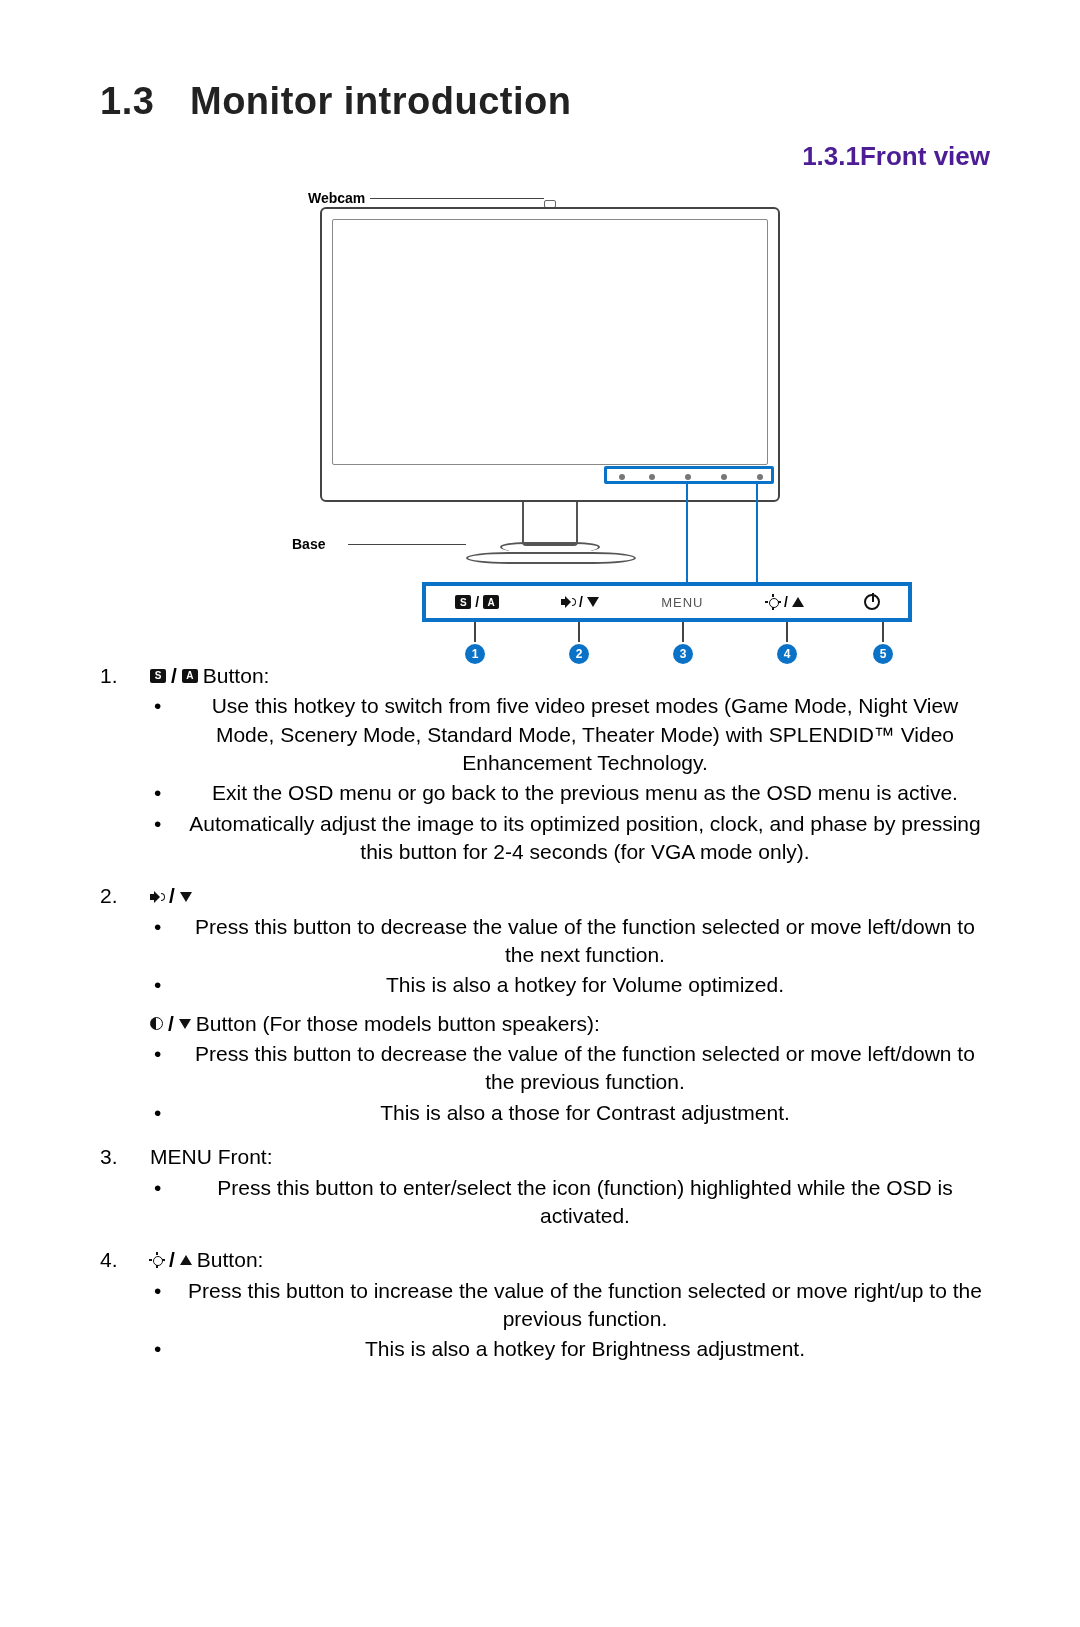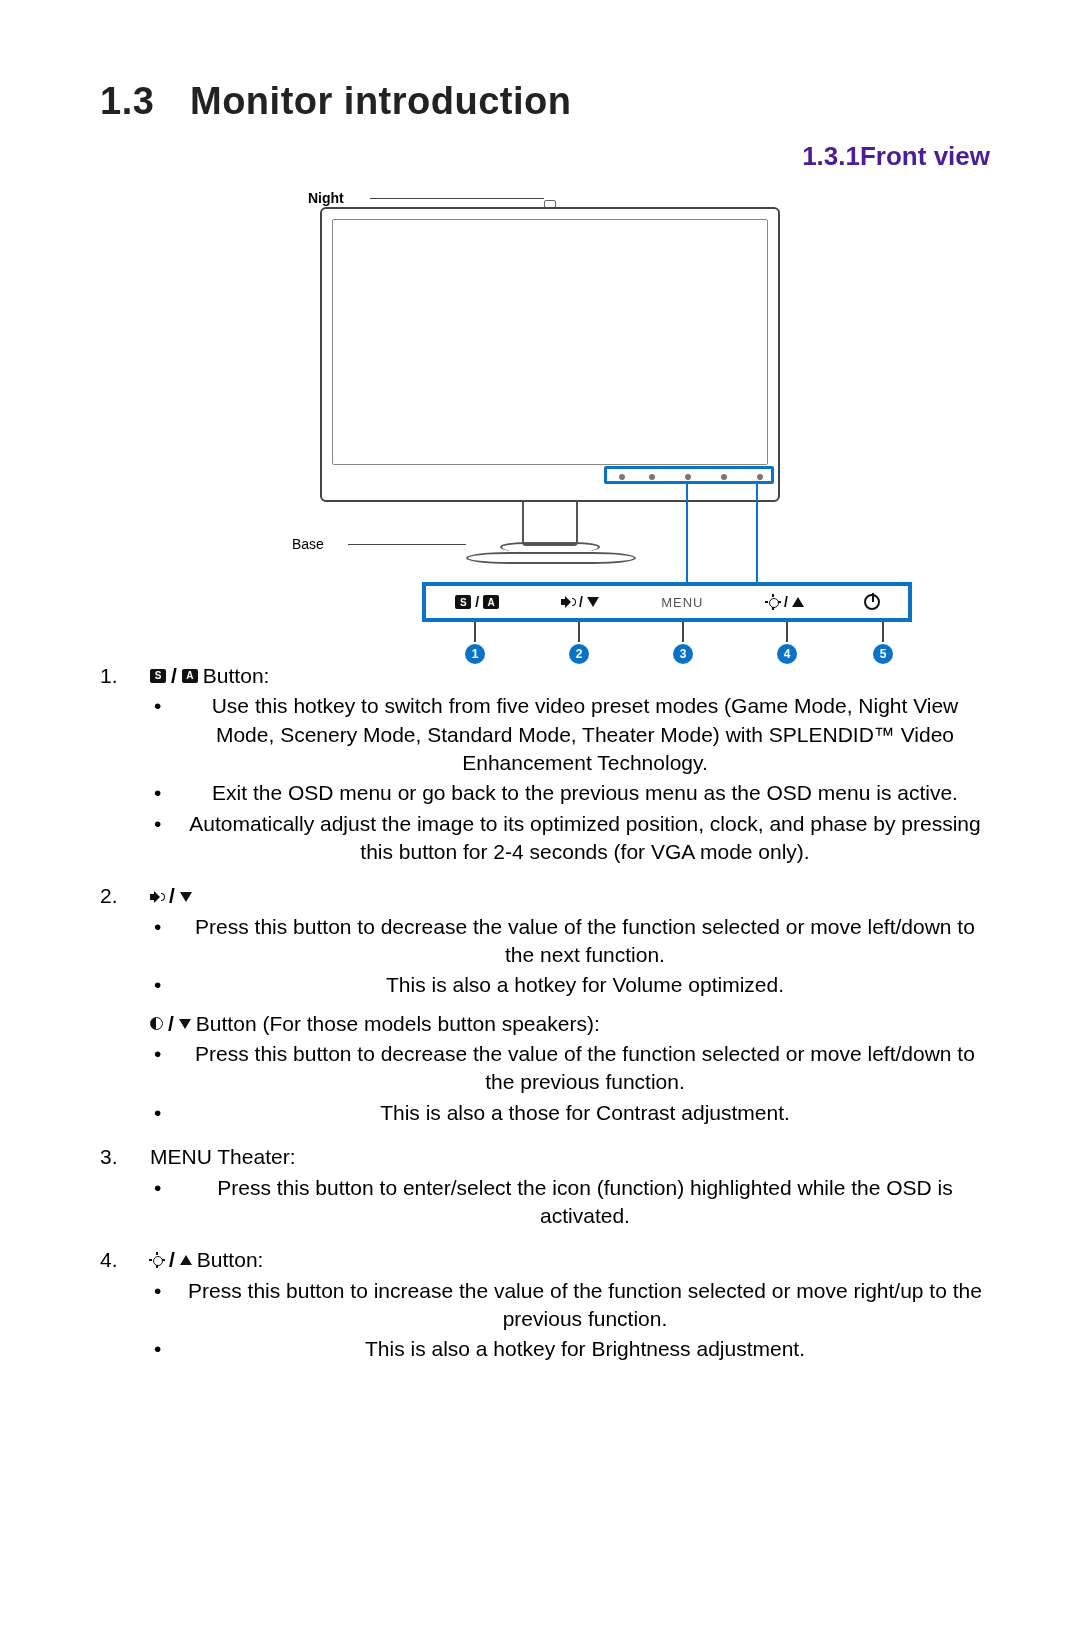--- a/index.html
+++ b/index.html
@@ -13,21 +13,21 @@
   .monitor-frame { position: absolute; left: 120px; top: 25px; width: 460px; height: 295px; border: 2px solid #444; border-radius: 6px; }
   .monitor-inner { position: absolute; left: 132px; top: 37px; width: 436px; height: 246px; border: 1px solid #888; border-radius: 2px; }
   .webcam { position: absolute; left: 344px; top: 18px; width: 12px; height: 8px; border: 1px solid #666; border-radius: 2px; background: #fff; }
   .webcam-label { position: absolute; left: 108px; top: 8px; font-size: 14px; font-weight: 700; }
   .webcam-line { position: absolute; left: 170px; top: 16px; width: 174px; height: 1px; background: #444; }
   .bezel-buttons { position: absolute; left: 404px; top: 284px; width: 170px; height: 18px; border: 3px solid #0a72c7; border-radius: 2px; background: #fff; }
   .bezel-buttons .mini { position:absolute; top:5px; width:6px; height:6px; border-radius:50%; background:#777; }
   .neck { position: absolute; left: 322px; top: 320px; width: 56px; height: 44px; border-left: 2px solid #555; border-right: 2px solid #555; border-bottom: 2px solid #555; border-radius: 0 0 4px 4px; }
   .base-top { position: absolute; left: 300px; top: 360px; width: 100px; height: 10px; border: 2px solid #555; border-radius: 50% / 100%; border-bottom: none; }
   .base-line { position: absolute; left: 266px; top: 370px; width: 170px; height: 12px; border: 2px solid #555; border-radius: 50% / 100%; }
-  .base-label { position: absolute; left: 92px; top: 354px; font-size: 14px; font-weight: 400; }
+  .base-label { position: absolute; left: 92px; top: 354px; font-size: 14px; font-weight: 700; }
   .base-leader { position: absolute; left: 148px; top: 362px; width: 118px; height: 1px; background: #444; }
   .callout-bar { position: absolute; left: 222px; top: 400px; width: 490px; height: 40px; border: 4px solid #0a72c7; background: #fff; display: flex; align-items: center; }
   .callout-bar .seg { flex: 1; text-align: center; font-size: 14px; font-weight: 400; display: flex; align-items: center; justify-content: center; gap: 4px; }
   .callout-connector { position: absolute; left: 486px; top: 302px; width: 2px; height: 98px; background: #0a72c7; }
   .callout-connector2 { position: absolute; left: 556px; top: 302px; width: 2px; height: 98px; background: #0a72c7; }
   .num-badges { position: absolute; left: 222px; top: 440px; width: 490px; height: 50px; }
   .num-badges .col { position: absolute; top: 0; width: 2px; height: 20px; background: #444; }
   .badge { position: absolute; top: 22px; width: 20px; height: 20px; border-radius: 50%; background: #0a72c7; color: #fff; font-size: 12px; font-weight: 700; display: flex; align-items: center; justify-content: center; transform: translateX(-50%); }
   .icon-box { display: inline-flex; align-items:center; justify-content:center; width: 16px; height: 14px; background: #111; color: #fff; font-size: 10px; font-weight: 700; border-radius: 2px; }
   .tri-down { width:0; height:0; border-left:6px solid transparent; border-right:6px solid transparent; border-top:10px solid #111; display:inline-block; }
@@ -62,21 +62,21 @@
 <div class="page">
 
   <div class="h1">
     <span class="num">1.3</span><span>Monitor introduction</span>
   </div>
   <div class="h2">
     <span class="num">1.3.1</span><span>Front view</span>
   </div>
 
   <div class="diagram">
-    <div class="webcam-label">Night</div>
+    <div class="webcam-label">Webcam</div>
     <div class="webcam-line"></div>
     <div class="webcam"></div>
     <div class="monitor-frame"></div>
     <div class="monitor-inner"></div>
     <div class="bezel-buttons">
       <span class="mini" style="left:12px"></span>
         <span class="mini" style="left:42px"></span>
         <span class="mini" style="left:78px"></span>
         <span class="mini" style="left:114px"></span>
         <span class="mini" style="left:150px"></span>
@@ -198,21 +198,21 @@
               <span class="txt">This is also a those for Contrast adjustment.</span>
             </li>
         </ul>
       </div>
     </li>
 
     <li>
       <div class="n">3.</div>
       <div class="body">
         <div class="label-line">
-          <span>MENU Theater:</span>
+          <span>MENU Front:</span>
         </div>
         <ul class="bullets">
           <li>
               <span class="dot">•</span>
               <span class="txt">Press this button to enter/select the icon (function) highlighted while the OSD is activated.</span>
             </li>
         </ul>
       </div>
     </li>
 

